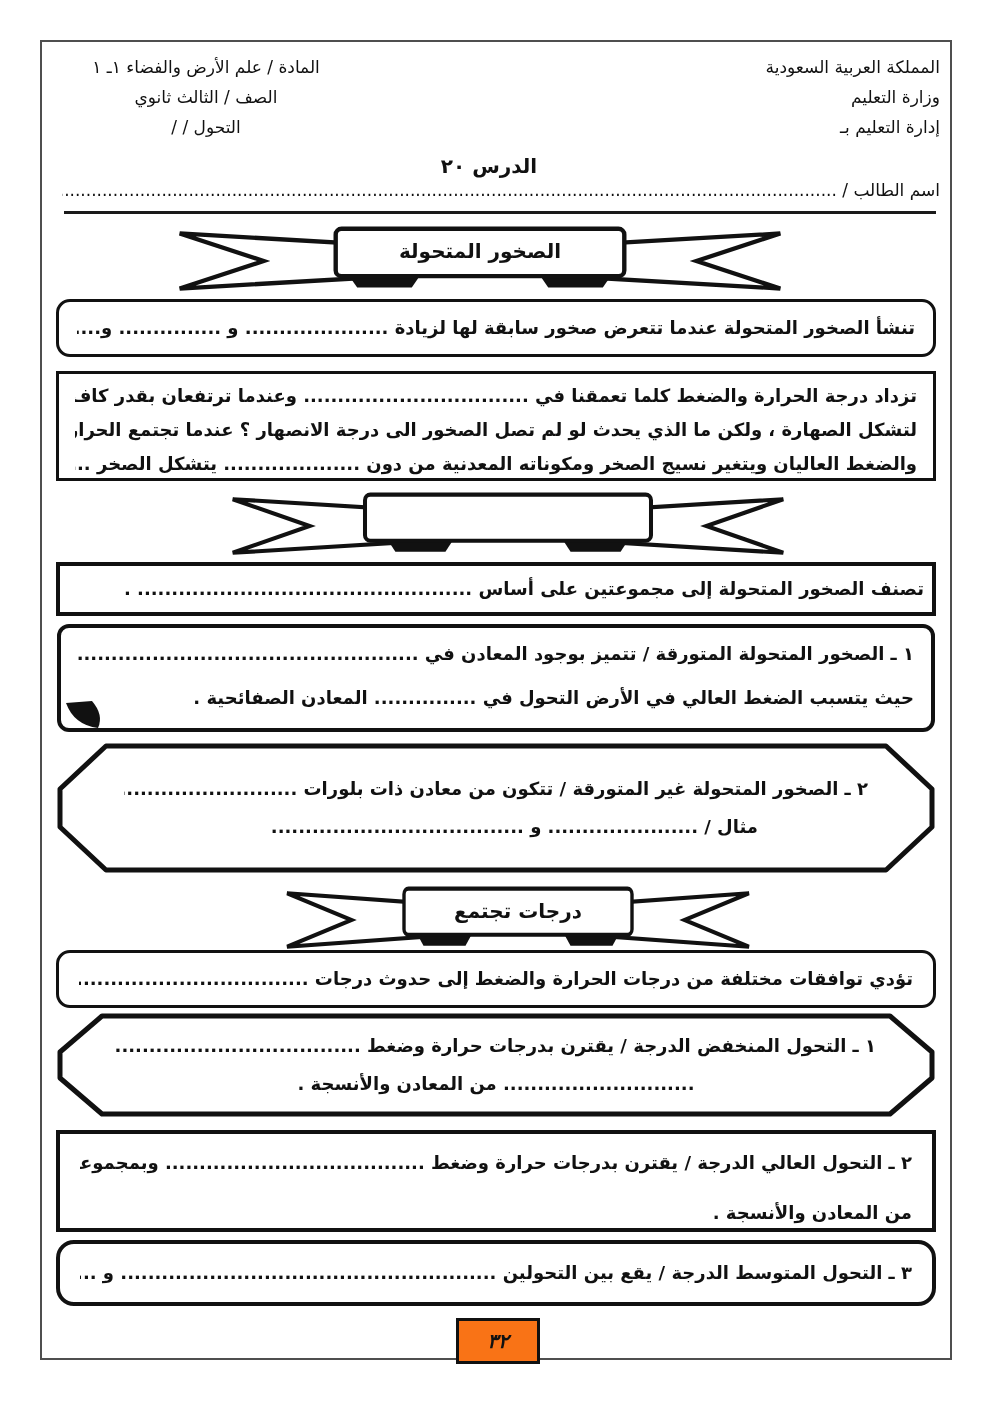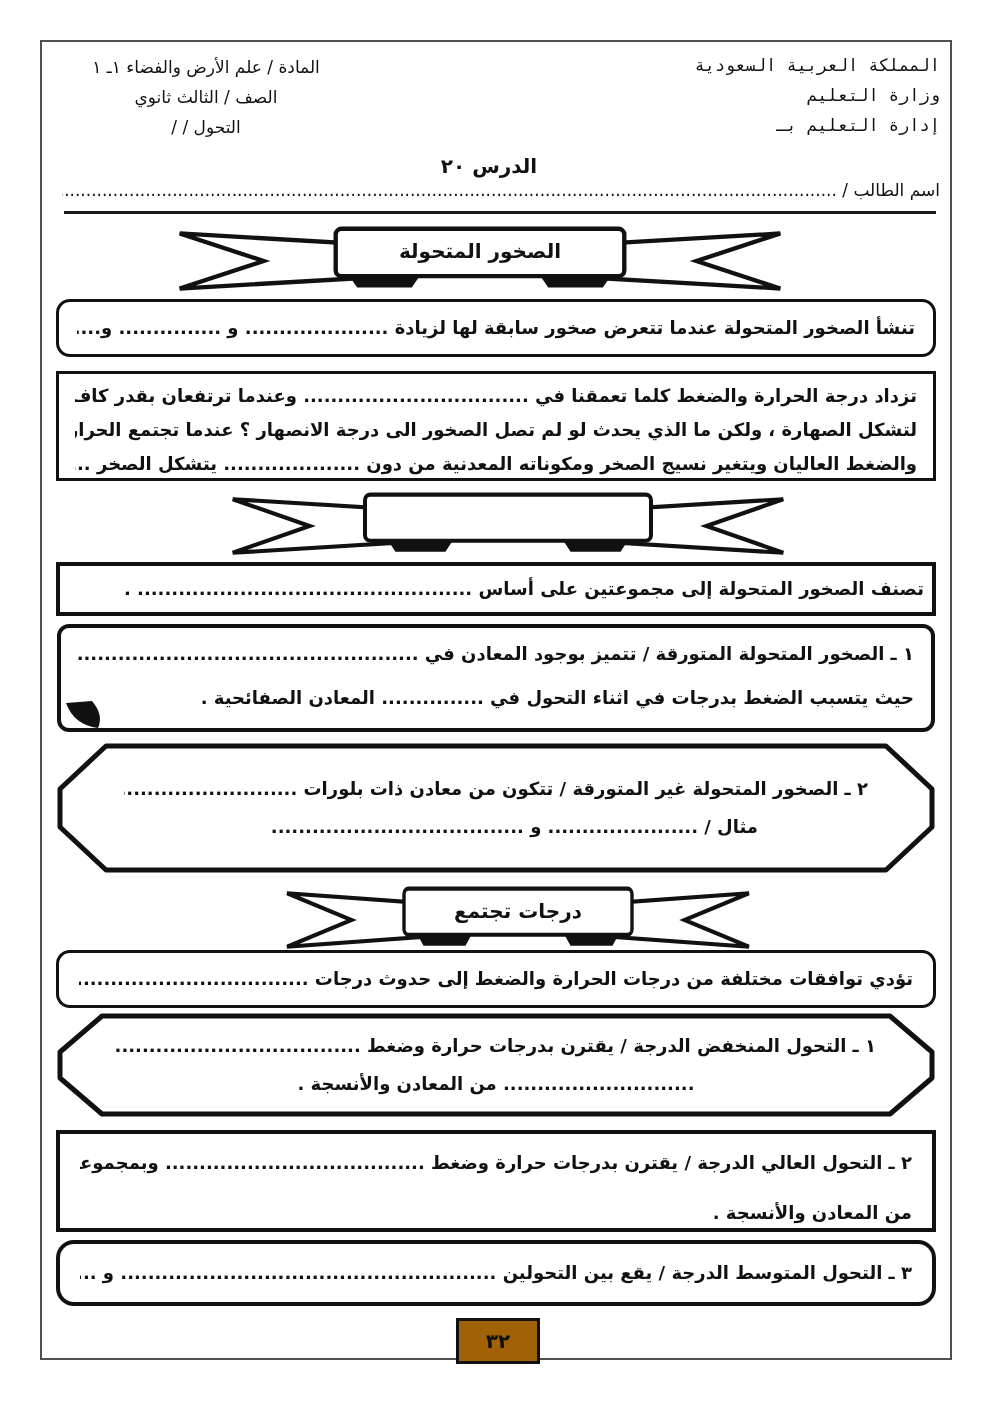--- a/index.html
+++ b/index.html
@@ -2,21 +2,21 @@
 <html lang="ar" dir="rtl"><head>
 <meta charset="utf-8">
 <style>
   html,body{margin:0;padding:0;background:#ffffff;}
   .page{
     position:relative;width:992px;height:1403px;background:#fff;overflow:hidden;
     font-family:"DejaVu Sans",sans-serif;color:#111;direction:rtl;
   }
   .frame{position:absolute;left:40px;top:40px;width:908px;height:1316px;border:2px solid #4f4f4f;}
   
-  .hdr-right{position:absolute;right:52px;top:52px;text-align:right;font-size:17px;line-height:30px;font-family:Liberation Mono, monospace;}
+  .hdr-right{position:absolute;right:52px;top:52px;text-align:right;font-size:17px;line-height:30px;}
   .hdr-left{position:absolute;left:56px;top:52px;width:300px;text-align:center;font-size:17px;line-height:30px;direction:rtl;}
   .hdr-left div{white-space:nowrap;}
   .lesson{position:absolute;left:414px;top:110px;width:150px;text-align:center;font-size:20px;font-weight:bold;margin-top:44px;}
   .student{position:absolute;right:52px;left:62px;top:180px;font-size:17px;direction:rtl;text-align:right;
     white-space:nowrap;overflow:hidden;}
   .toprule{position:absolute;left:64px;right:56px;top:211px;height:3px;background:#1a1a1a;}
   
   .banner{position:absolute;height:74px;}
   .banner svg{position:absolute;left:0;top:0;width:100%;height:100%;}
   .banner .blabel{position:absolute;left:20%;right:20%;top:2px;height:50px;display:flex;
@@ -24,21 +24,21 @@
   
   .bx{position:absolute;left:56px;width:880px;box-sizing:border-box;background:#fff;
     font-size:18px;font-weight:bold;direction:rtl;text-align:right;overflow:hidden;}
   .bx .ln{white-space:nowrap;overflow:hidden;}
   .round{border:3px solid #111;border-radius:14px;}
   .square{border:3px solid #111;}
   .shape{border:none;background:transparent;}
   .shape svg{position:absolute;left:0;top:0;width:100%;height:100%;}
   .shape .content{position:relative;}
   .pagenum{position:absolute;left:456px;top:1318px;width:78px;height:40px;border:3px solid #111;
-    background:#a16207;display:flex;align-items:center;justify-content:center;font-size:20px;font-weight:bold;}
+    background:#f97316;display:flex;align-items:center;justify-content:center;font-size:20px;font-weight:bold;font-style:italic;}
 </style>
 </head>
 <body>
 
 <div class="page">
   <div class="frame"></div>
 
   <div class="hdr-right">
     <div>المملكة العربية السعودية</div>
     <div>وزارة التعليم</div>
@@ -88,21 +88,21 @@
     <div class="ln" style="line-height:46px;">تصنف الصخور المتحولة إلى مجموعتين على أساس ................................................. .</div>
   </div>
 
   <div class="bx shape" style="top:623px;height:110px;">
     <svg viewBox="0 0 880 110" preserveAspectRatio="none">
       <rect x="3" y="3" width="874" height="104" rx="10" fill="#fff" stroke="#111" stroke-width="4"></rect>
       <path d="M 42 105 Q 18 102 10 80 L 36 78 Q 48 92 42 105 Z" fill="#111"></path>
     </svg>
     <div class="content" style="padding:14px 22px 0;">
       <div class="ln" style="line-height:34px;">١ ـ الصخور المتحولة المتورقة / تتميز بوجود المعادن في .................................................................................</div>
-      <div class="ln" style="line-height:34px;margin-top:10px;padding-left:40px;">حيث يتسبب الضغط بدرجات في اثناء التحول في ............... المعادن الصفائحية .</div>
+      <div class="ln" style="line-height:34px;margin-top:10px;padding-left:40px;">حيث يتسبب الضغط العالي في الأرض التحول في ............... المعادن الصفائحية .</div>
     </div>
   </div>
 
   <div class="bx shape" style="top:742px;height:132px;">
     <svg viewBox="0 0 880 132" preserveAspectRatio="none">
       <polygon points="50,4 830,4 876,47 876,85 830,128 50,128 4,85 4,47" fill="#fff" stroke="#111" stroke-width="5" stroke-linejoin="round"></polygon>
     </svg>
     <div class="content" style="padding:30px 68px 0;">
       <div class="ln" style="line-height:34px;">٢ ـ الصخور المتحولة غير المتورقة / تتكون من معادن ذات بلورات ............................... الشكل</div>
       <div class="ln" style="line-height:34px;margin-top:4px;padding-right:110px;">مثال / ...................... و .....................................</div>

